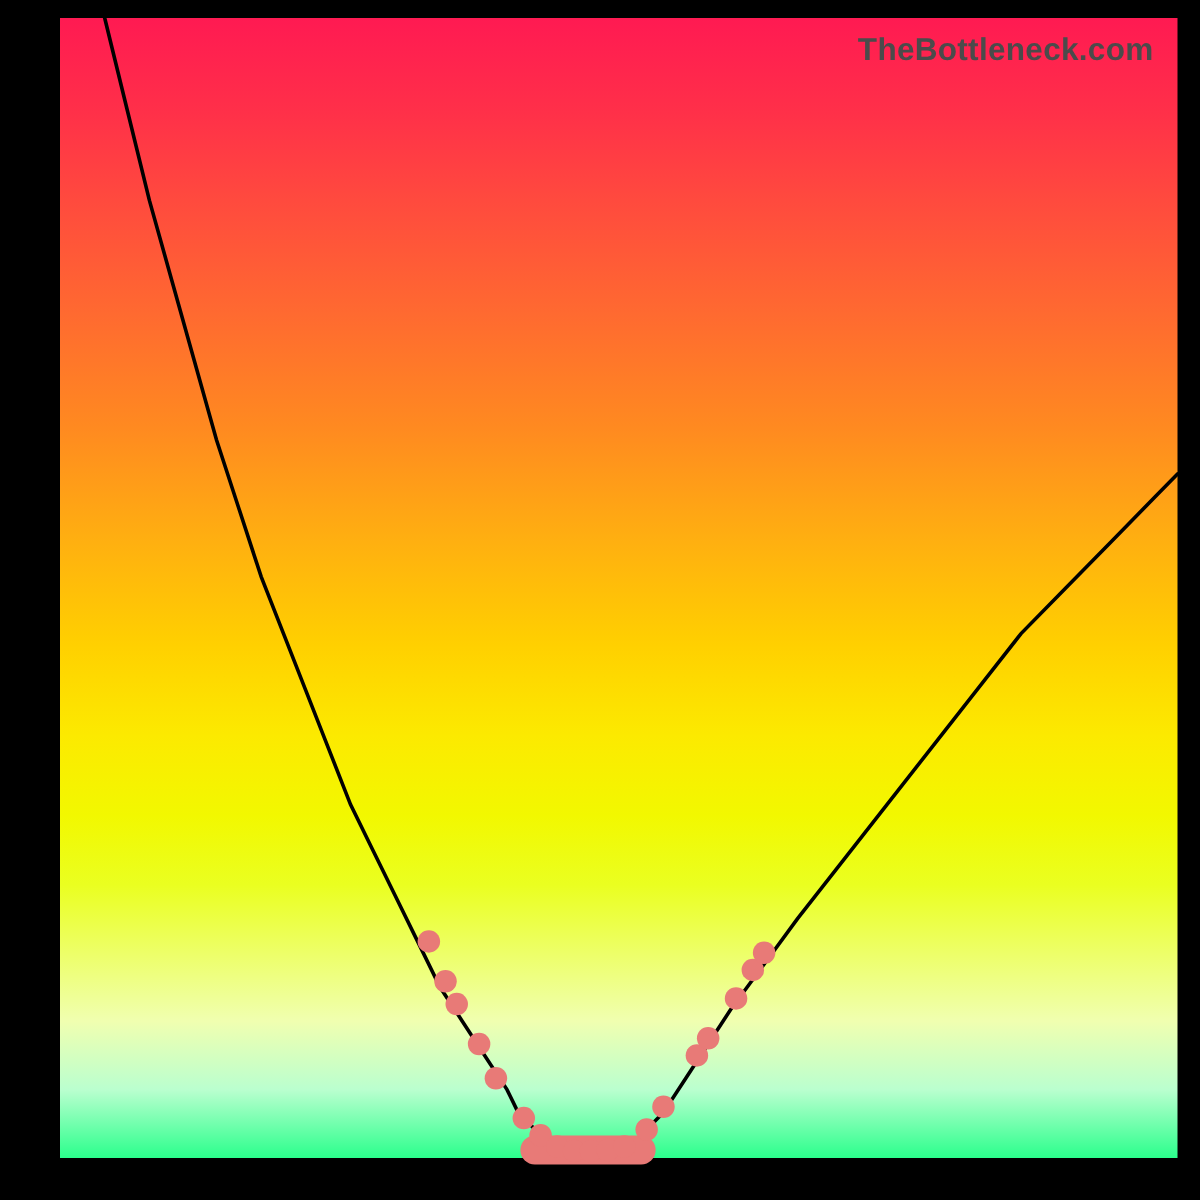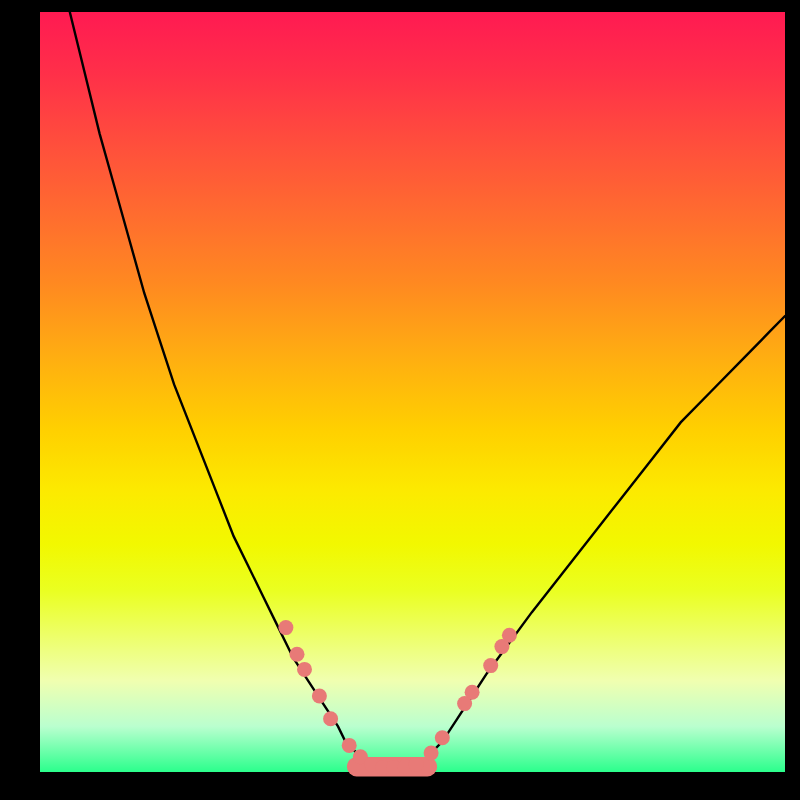--- a/index.html
+++ b/index.html
@@ -60,20 +60,21 @@
     width: 745px;
     height: 760px;
     overflow: visible;
   }
 </style>
 </head>
 <body>
 
 <div class="frame">
   <div class="plot">
+    <div class="watermark">TheBottleneck.com</div>
     <svg class="curve" viewBox="0 0 745 760" preserveAspectRatio="none">
       <g>
         <path id="p-left" fill="none" stroke="#000" stroke-width="2.4" stroke-linecap="round" d="M29.8 0.0 L44.7 60.8 L59.6 121.6 L74.5 174.8 L89.4 228.0 L104.3 281.2 L119.2 326.8 L134.1 372.4 L149.0 410.4 L163.9 448.4 L178.8 486.4 L193.7 524.4 L208.6 554.8 L223.5 585.2 L238.4 615.6 L253.3 646.0 L268.2 668.8 L283.1 691.6 L298.0 714.4 L305.4 729.6 L312.9 737.2 L320.4 744.8 L327.8 752.4"></path>
         <path id="p-flat" fill="none" stroke="#000" stroke-width="2.4" stroke-linecap="round" d="M327.8 752.4 L335.3 755.4 L342.7 756.2 L350.1 756.2 L357.6 756.2 L365.1 755.4 L372.5 753.9 L379.9 752.4"></path>
         <path id="p-right" fill="none" stroke="#000" stroke-width="2.4" stroke-linecap="round" d="M379.9 752.4 L387.4 744.8 L402.3 729.6 L417.2 706.8 L432.1 684.0 L447.0 661.2 L469.4 630.8 L491.7 600.4 L521.5 562.4 L551.3 524.4 L581.1 486.4 L610.9 448.4 L640.7 410.4 L670.5 380.0 L700.3 349.6 L730.1 319.2 L745.0 304.0"></path>
         <path id="p-band" fill="none" stroke-linecap="round" d="M 316.6 754.7 L 387.4 754.7" stroke="#e87a77" stroke-width="19.4"></path>
       </g>
       <g id="dots">
           <circle cx="245.9" cy="615.6" r="7.5" fill="#e87a77"></circle>
           <circle cx="257.0" cy="642.2" r="7.5" fill="#e87a77"></circle>

